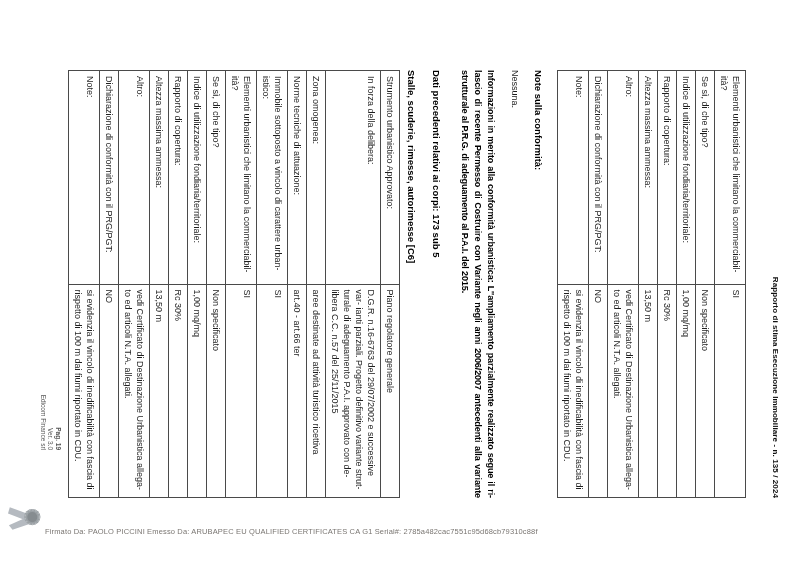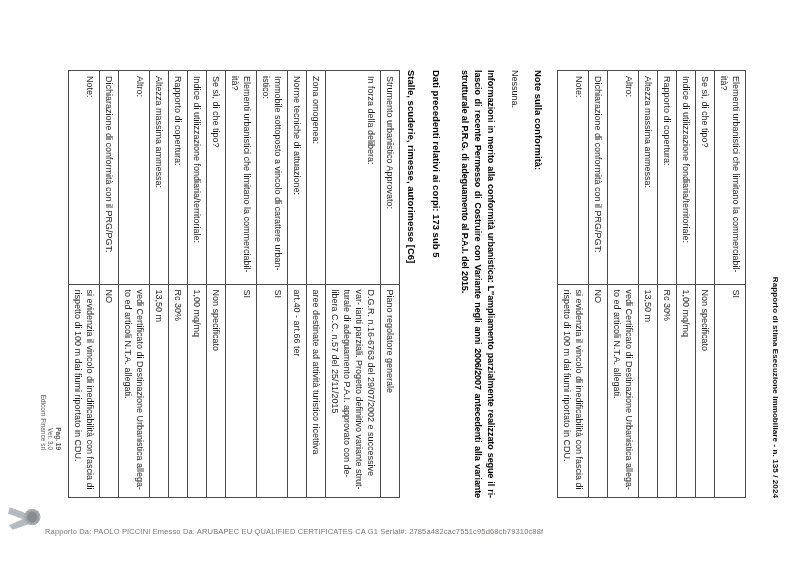--- a/index.html
+++ b/index.html
@@ -163,15 +163,15 @@
   </div>
 
   <svg class="seal" viewBox="0 0 40 36" aria-hidden="true">
     <polygon points="2,6 21,13 18,20 0,13" fill="#b5bac0"></polygon>
     <polygon points="1,26 19,18 23,25 5,31" fill="#b5bac0"></polygon>
     <circle cx="27" cy="17" r="9" fill="#9aa0a4"></circle>
     <circle cx="27" cy="17" r="8" fill="none" stroke="#b3b8bc" stroke-width="1.6" stroke-dasharray="2 1.7"></circle>
     <circle cx="27" cy="17" r="5.6" fill="#868c90"></circle>
   </svg>
 
-  <div class="signature">Rapporto Da: PAOLO PICCINI Emesso Da: ARUBAPEC EU QUALIFIED CERTIFICATES CA G1 Serial#: 2785a482cac7551c95d68cb79310c88f</div>
+  <div class="signature">Firmato Da: PAOLO PICCINI Emesso Da: ARUBAPEC EU QUALIFIED CERTIFICATES CA G1 Serial#: 2785a482cac7551c95d68cb79310c88f</div>
 
 </div>
 
 </body></html>

